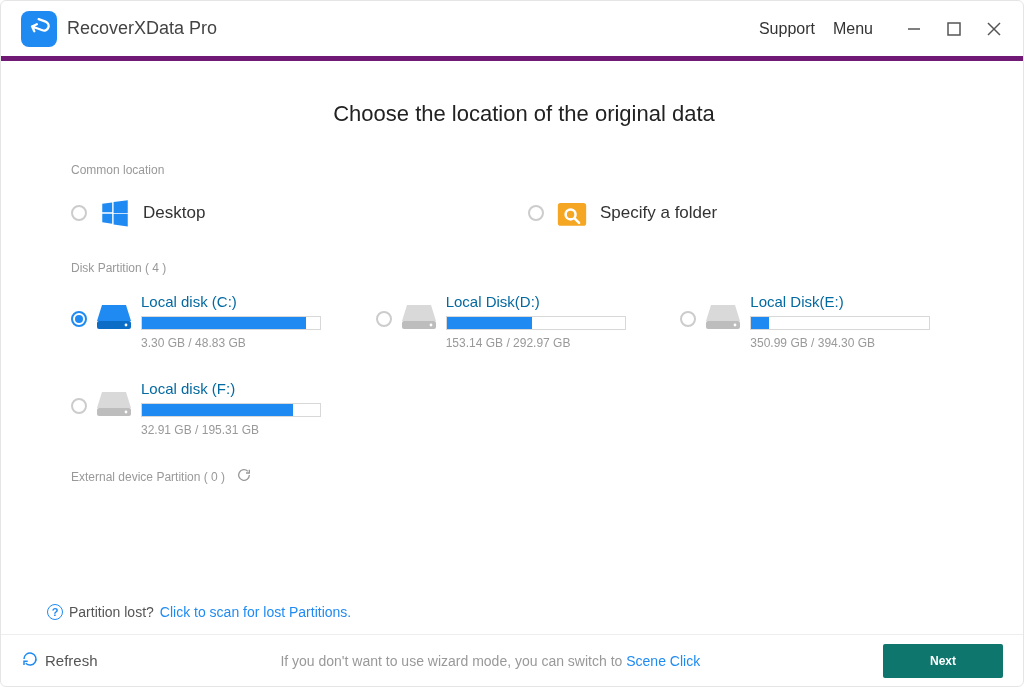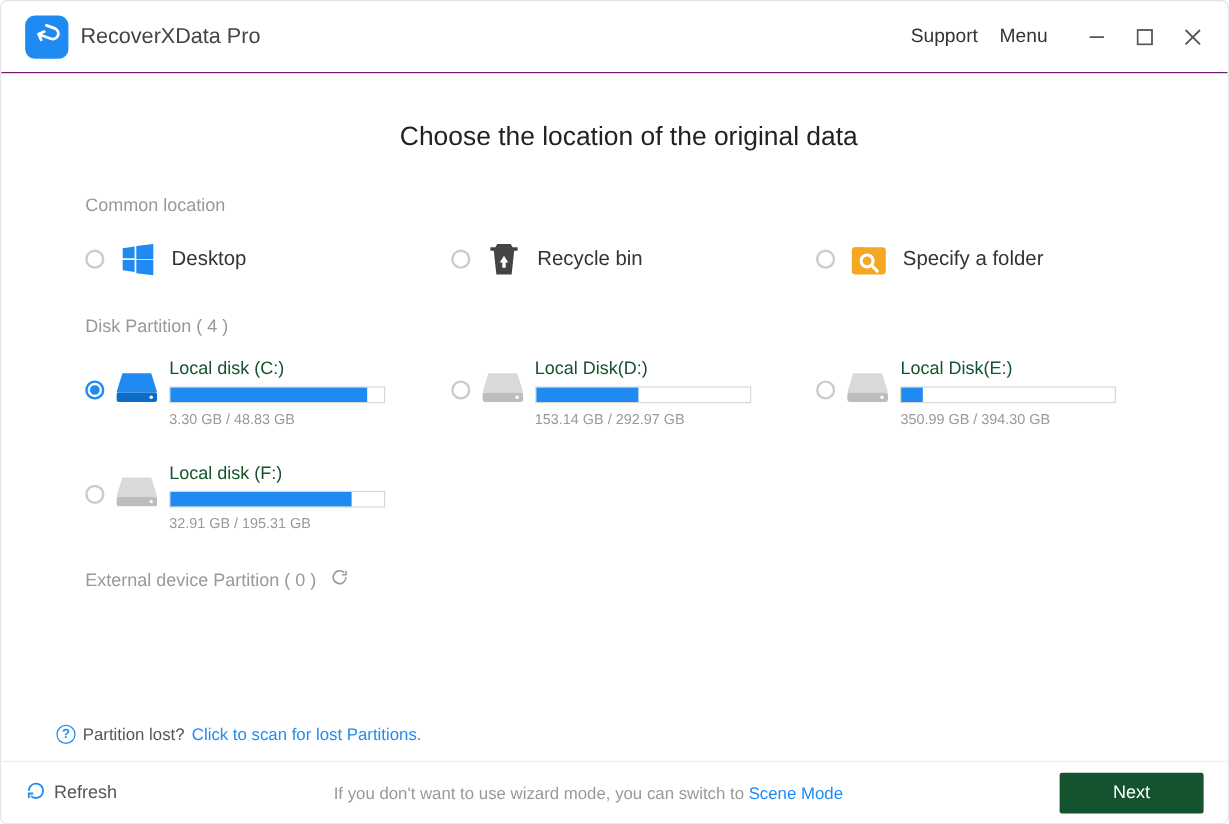--- a/index.html
+++ b/index.html
@@ -1,60 +1,60 @@
 <!DOCTYPE html>
 <html><head>
 <meta charset="utf-8">
 <style>
 * { margin: 0; padding: 0; box-sizing: border-box; font-family: -apple-system, "Segoe UI", Arial, sans-serif; }
 body { background: #fff; width: 1024px; height: 687px; overflow: hidden; border: 1px solid #e5e5e5; border-radius: 6px; }
 
-.title-bar { display: flex; align-items: center; height: 60px; padding: 0 20px; border-bottom: 1px solid #701a75; }
+.title-bar { display: flex; align-items: center; height: 60px; padding: 0 20px; border-bottom: 5px solid #701a75; }
 .app-logo { width: 36px; height: 36px; background: #1F8BF2; border-radius: 8px; display: flex; align-items: center; justify-content: center; margin-right: 10px; }
 .app-title { font-size: 18px; color: #444; flex: 1; }
 .header-right { display: flex; align-items: center; gap: 18px; }
 .header-link { font-size: 16px; color: #333; cursor: pointer; }
 .win-ctrl { display: flex; gap: 22px; margin-left: 14px; }
 .win-btn { width: 18px; height: 18px; display: flex; align-items: center; justify-content: center; cursor: pointer; color: #555; }
 
 .content { padding: 40px 46px 0 70px; height: calc(100% - 60px - 52px); overflow: auto; position: relative; }
 .page-title { text-align: center; font-size: 22px; color: #222; font-weight: 400; margin-bottom: 36px; }
-.section-label { color: #999; font-size: 15px; margin-bottom: 18px; }
+.section-label { color: #999; font-size: 12px; margin-bottom: 18px; }
 .section-label.ext { display: flex; align-items: center; gap: 11px; margin-top: 26px; }
 
 .row { display: flex; gap: 8px; margin-bottom: 30px; }
 .col { flex: 1; display: flex; align-items: center; gap: 10px; }
 
 .radio { width: 16px; height: 16px; border-radius: 50%; border: 2px solid #ccc; cursor: pointer; flex-shrink: 0; }
 .radio.selected { border-color: #1F8BF2; display: flex; align-items: center; justify-content: center; }
 .radio.selected::after { content: ""; width: 8px; height: 8px; border-radius: 50%; background: #1F8BF2; }
 
 .loc-icon { width: 36px; height: 36px; display: flex; align-items: center; justify-content: center; }
 .loc-label { font-size: 17px; color: #333; }
 
 .disk-item { display: flex; align-items: flex-start; gap: 10px; }
 .disk-item .radio { margin-top: 18px; }
 .disk-icon { margin-top: 10px; }
 .disk-icon-svg { flex-shrink: 0; }
 .disk-info { display: flex; flex-direction: column; gap: 6px; }
-.disk-name { font-size: 15px; color: #14532d; }
+.disk-name { font-size: 15px; color: #0369a1; }
 .disk-bar { width: 180px; height: 14px; border: 1px solid #d8d8d8; background: #fff; position: relative; }
 .disk-bar-fill { position: absolute; left: 0; top: 0; bottom: 0; background: #1F8BF2; }
 .disk-size { font-size: 12px; color: #999; }
 
 .partition-lost { position: absolute; bottom: 14px; left: 46px; display: flex; align-items: center; gap: 6px; font-size: 14px; }
 .help-icon { width: 16px; height: 16px; border: 1.5px solid #1F8BF2; border-radius: 50%; color: #1F8BF2; font-size: 11px; display: flex; align-items: center; justify-content: center; font-weight: 600; }
 .partition-lost .q { color: #555; }
 .partition-lost .link { color: #1F8BF2; cursor: pointer; }
 
 .footer { height: 52px; border-top: 1px solid #eee; display: flex; align-items: center; padding: 16px 20px; }
 .refresh { display: flex; align-items: center; gap: 6px; color: #555; font-size: 15px; cursor: pointer; }
 .footer-msg { flex: 1; text-align: center; font-size: 14px; color: #999; }
 .footer-msg .scene-link { color: #1F8BF2; cursor: pointer; }
-.next-btn { width: 120px; height: 34px; background: #14532d; color: #fff; font-size: 15px; display: flex; align-items: center; justify-content: center; border: none; cursor: pointer; border-radius: 2px; }
+.next-btn { width: 120px; height: 34px; background: #0f766e; color: #fff; font-size: 12px; display: flex; align-items: center; justify-content: center; border: none; cursor: pointer; border-radius: 2px; font-weight: bold; }
 .refresh-icon { color: #1F8BF2; }
 </style>
 </head>
 <body>
 
 <div class="title-bar">
   <div class="app-logo">
     <svg width="22" height="22" viewBox="0 0 24 24" fill="none">
         <path d="M4 12h12a5 5 0 0 0 0-10H8M4 12l4-4M4 12l4 4" stroke="#fff" stroke-width="2.5" stroke-linecap="round" stroke-linejoin="round" transform="rotate(20 12 12)"></path>
       </svg>
@@ -96,30 +96,20 @@
         <svg width="34" height="34" viewBox="0 0 24 24">
             <path fill="#1F8BF2" d="M3 5.5l7-1v7H3V5.5zM11 4.3l10-1.3v9H11V4.3zM3 12.5h7v7l-7-1v-6zM11 12.5h10v9l-10-1.3v-7.7z"></path>
           </svg>
       </div>
       <span class="loc-label">Desktop</span>
     </div>
     <div class="col">
       <div class="radio"></div>
       <div class="loc-icon">
         <svg width="34" height="34" viewBox="0 0 24 24">
-            <path fill="#444" d="M6 7h12l-1.5 14h-9L6 7zm2-4h8l1 2h3v2H4V5h3l1-2z"></path>
-            <path fill="#fff" d="M12 10l-2.5 4h1.5v3h2v-3h1.5L12 10z"></path>
-          </svg>
-      </div>
-      <span class="loc-label">Recycle bin</span>
-    </div>
-    <div class="col">
-      <div class="radio"></div>
-      <div class="loc-icon">
-        <svg width="34" height="34" viewBox="0 0 24 24">
             <rect x="2" y="5" width="20" height="16" rx="2" fill="#F5A623"></rect>
             <path d="M2 5h7l2 3h11" fill="#F5A623"></path>
             <circle cx="11" cy="13" r="3.5" stroke="#fff" stroke-width="1.8" fill="none"></circle>
             <line x1="13.8" y1="15.8" x2="17" y2="19" stroke="#fff" stroke-width="1.8" stroke-linecap="round"></line>
           </svg>
       </div>
       <span class="loc-label">Specify a folder</span>
     </div>
   </div>
 
@@ -213,16 +203,16 @@
 <div class="footer">
   <div class="refresh">
     <span class="refresh-icon">
       <svg width="18" height="18" viewBox="0 0 24 24">
           <path fill="none" stroke="#1F8BF2" stroke-width="2" d="M4 12a8 8 0 1 1 2.34 5.66M4 20v-5h5"></path>
         </svg>
     </span>
     <span>Refresh</span>
   </div>
   <div class="footer-msg">
-    <span>If you don't want to use wizard mode, you can switch to </span><span class="scene-link">Scene Mode</span>
+    <span>If you don't want to use wizard mode, you can switch to </span><span class="scene-link">Scene Click</span>
   </div>
   <button class="next-btn">Next</button>
 </div>
 
 </body></html>

